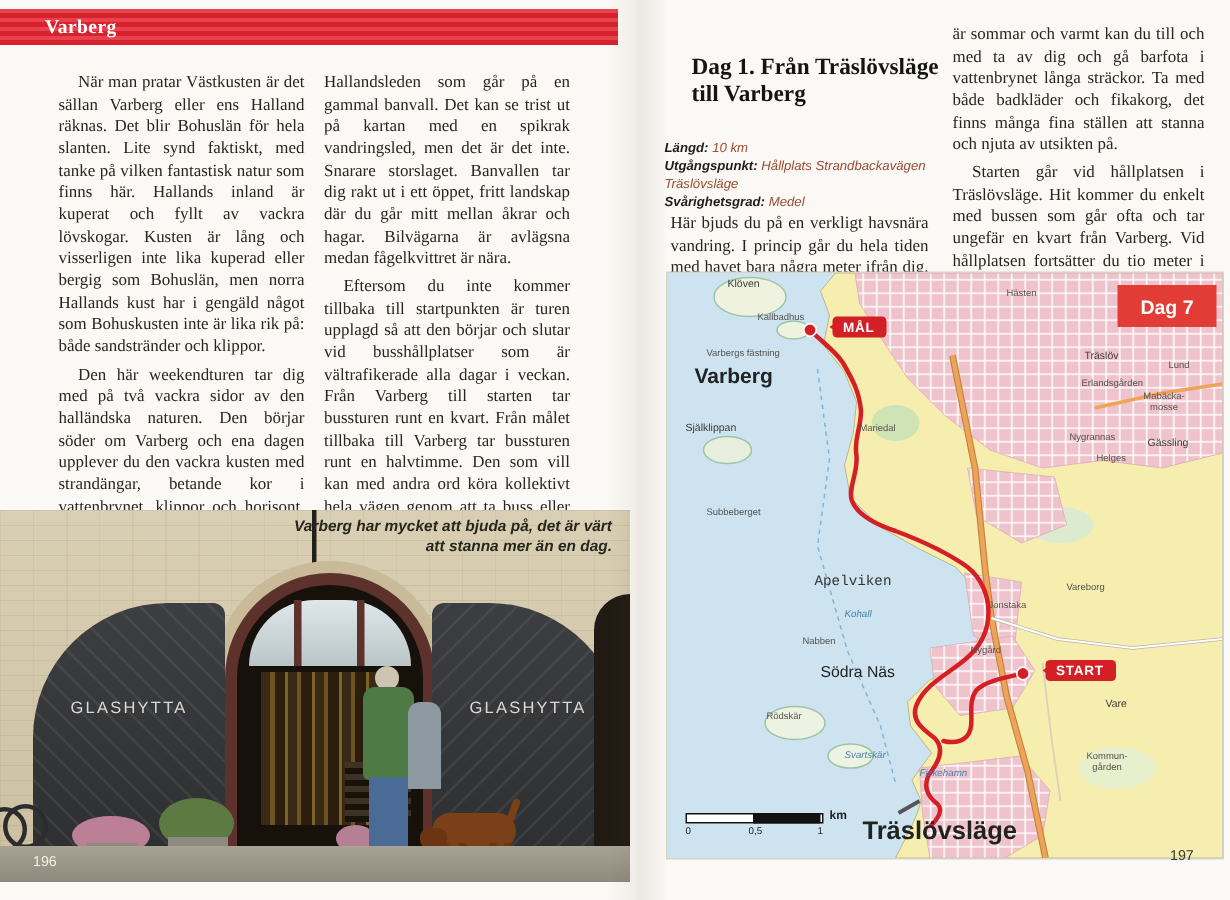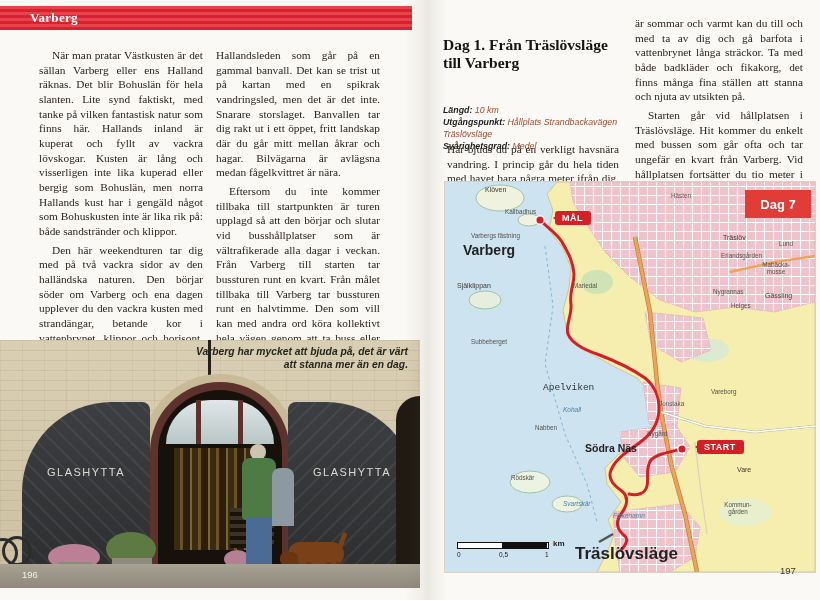--- a/index.html
+++ b/index.html
@@ -69,35 +69,35 @@
             background:#7a4017;}
   .dog-head{position:absolute;left:280px;top:212px;width:18px;height:14px;border-radius:6px;
             background:#6b3512;}
   .dog-leg{position:absolute;top:222px;width:5px;height:22px;background:#6b3512;}
   .dog-tail{position:absolute;left:340px;top:192px;width:5px;height:16px;background:#7a4017;border-radius:3px;transform:rotate(20deg);}
   .pot{position:absolute;background:#8d8a80;}
   .bush{position:absolute;border-radius:50%;}
   .bike-wheel{position:absolute;width:24px;height:24px;border:3px solid #2c2c2c;border-radius:50%;}
   .arch-right{position:absolute;left:396px;top:56px;width:24px;height:172px;background:#211a12;border-radius:40px 0 0 0;}
   
-  .heading{position:absolute;left:443px;top:36px;width:185px;font-weight:bold;font-size:15.5px;
+  .heading{position:absolute;left:461px;top:36px;width:185px;font-weight:bold;font-size:15.5px;
            line-height:1.15;color:#141414;}
   .meta{position:absolute;left:443px;top:93px;width:182px;font-family:"Liberation Sans",sans-serif;
-        font-size:8.8px;line-height:1.35;font-style:italic;color:#9c4a32;margin-top:12px;}
+        font-size:8.8px;line-height:1.35;font-style:italic;color:#9c4a32;}
   .meta b{color:#1d1d1d;}
   #colRA{left:443px;top:138px;width:180px;}
   #colRB{left:631px;top:12px;width:176px;}
   
   .map{position:absolute;left:445px;top:182px;width:370px;height:390px;background:#cde3f0;
        box-shadow:0 0 0 1px #d8d2c4;overflow:hidden;font-family:"Liberation Sans",sans-serif;}
   .map svg{position:absolute;left:0;top:0;}
   .ml{position:absolute;color:#3c3a36;white-space:nowrap;}
   .ml.city{font-weight:bold;font-size:14px;color:#222;}
   .ml.town{font-weight:bold;font-size:17px;color:#222;}
-  .ml.town2{font-weight:bold;font-size:10.5px;color:#222;margin-left:38px;}
+  .ml.town2{font-weight:normal;font-size:10.5px;color:#222;}
   .ml.place{font-size:9.5px;color:#333;font-family:Liberation Mono, monospace;}
   .ml.small{font-size:7px;}
   .ml.tiny{font-size:6.3px;color:#55524c;}
   .ml.water{font-size:6.5px;color:#4a80a8;font-style:italic;}
   .ml.wrap{white-space:normal;width:34px;line-height:1.05;text-align:center;}
   .bubble{position:absolute;background:#d41f26;color:#fff;font-weight:bold;
           font-size:9px;padding:2px 8px 2px 7px;border-radius:3px;letter-spacing:.5px;}
   .bubble:before{content:"";position:absolute;left:-7px;top:50%;margin-top:-5px;
           border:5px solid transparent;border-right:7px solid #d41f26;}
   .dag-tab{position:absolute;left:300px;top:8px;width:66px;height:28px;background:#e23c36;

